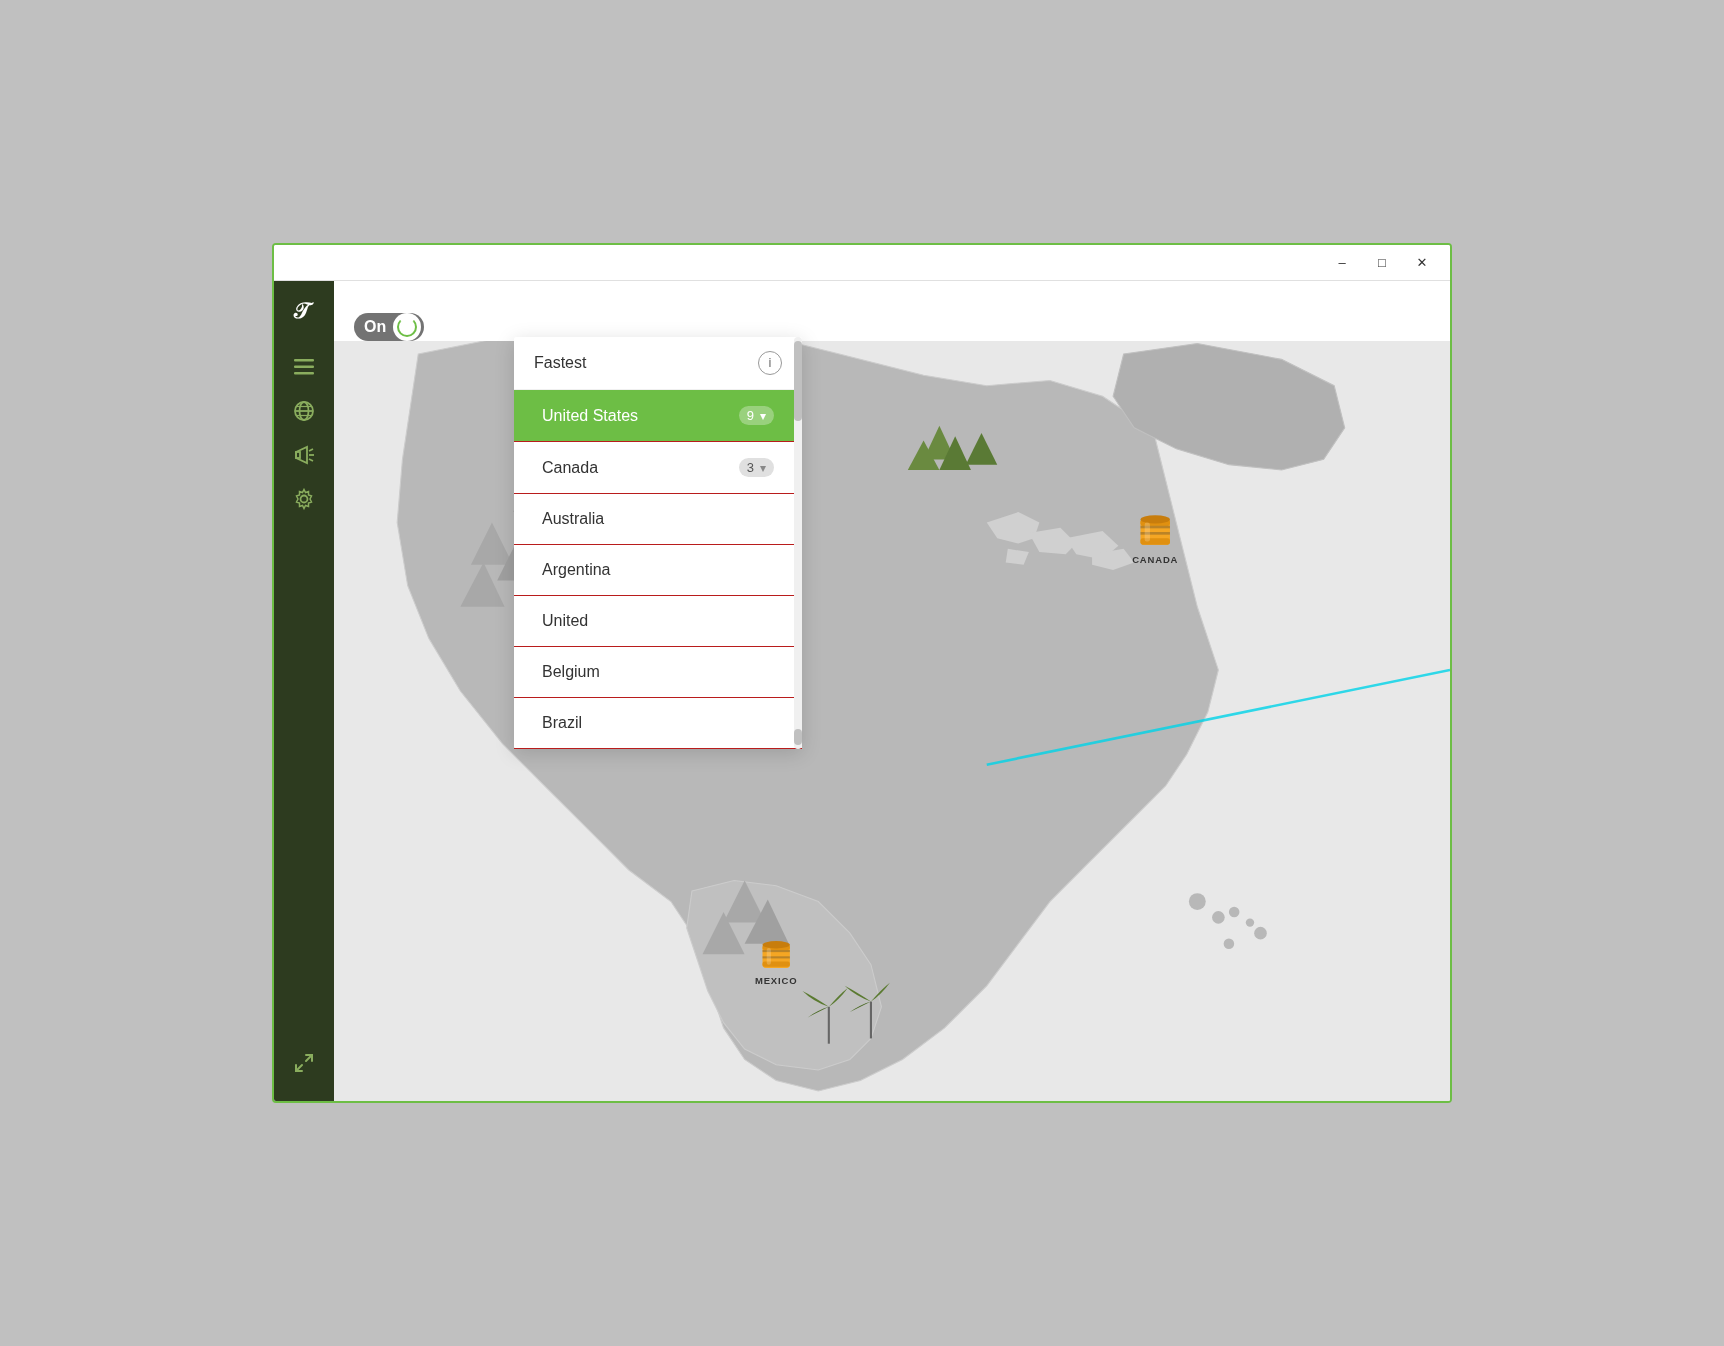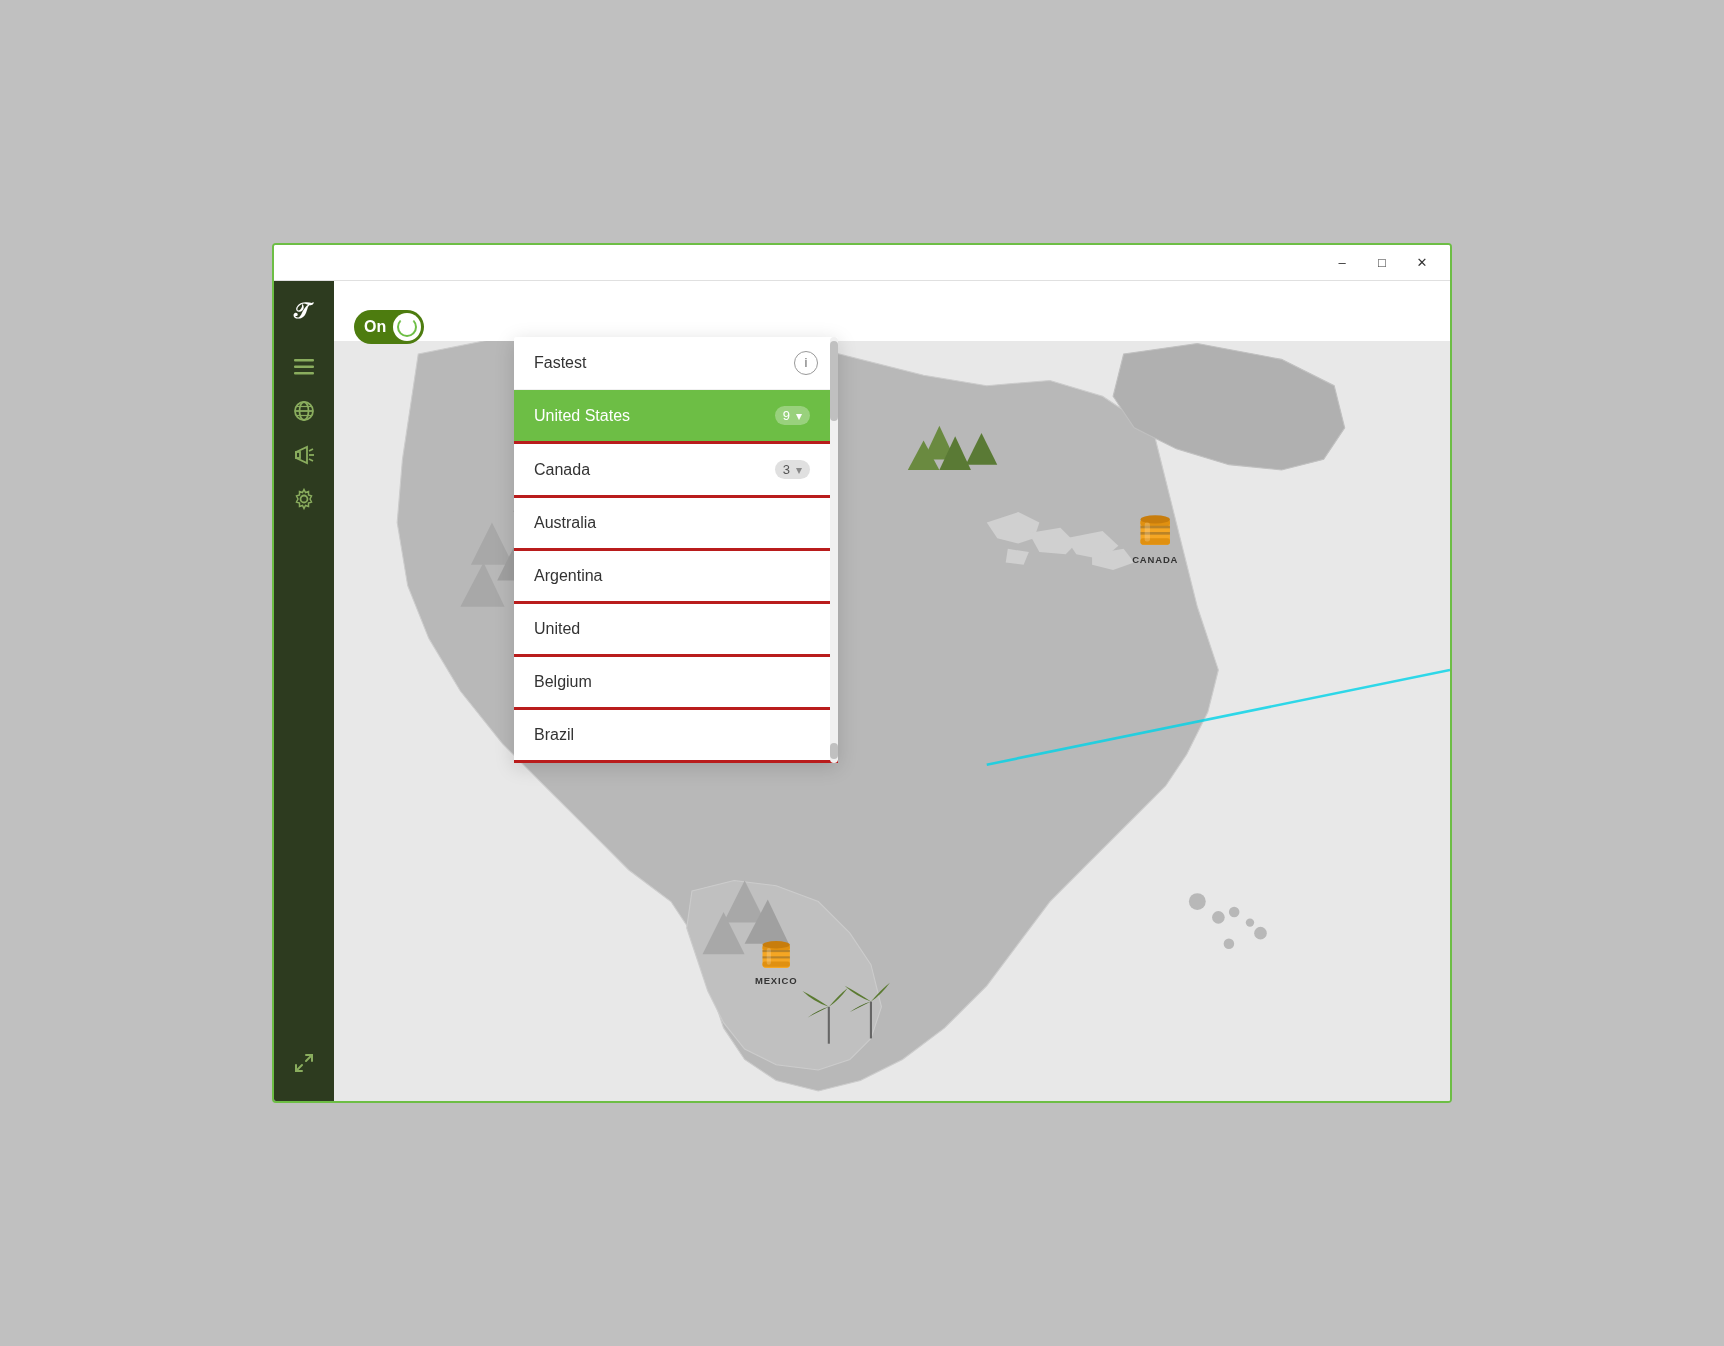--- a/index.html
+++ b/index.html
@@ -140,22 +140,22 @@
       height: 60px;
       background: #fff;
       display: flex;
       align-items: center;
       padding: 0 20px;
       z-index: 10;
     }
 
     .toggle-switch {
       width: 70px;
-      height: 34px;
-      background: #4d7c0f;
+      height: 28px;
+      background: #737373;
       border-radius: 17px;
       position: relative;
       cursor: pointer;
       display: flex;
       align-items: center;
       padding: 3px;
       margin-top: 32px;
     }
 
     .toggle-label {
@@ -185,21 +185,21 @@
       border: 2px solid #6dbe45;
       border-radius: 50%;
       border-top-color: transparent;
     }
 
     
     .dropdown-panel {
       position: absolute;
       top: 56px;
       left: 180px;
-      width: 324px;
+      width: 288px;
       background: #fff;
       box-shadow: 0 4px 20px rgba(0,0,0,0.15);
       z-index: 20;
       border-radius: 2px;
     }
 
     .dropdown-header {
       padding: 14px 20px;
       display: flex;
       align-items: center;
@@ -246,26 +246,26 @@
     .scrollbar-thumb-bottom {
       width: 8px;
       height: 16px;
       background: #c0c0c0;
       border-radius: 4px;
       position: absolute;
       bottom: 4px;
     }
 
     .country-item {
-      padding: 16px 20px;
+      padding: 16px 28px;
       display: flex;
       align-items: center;
       justify-content: space-between;
       cursor: pointer;
-      border-bottom: 3px solid #b91c1c;
+      border-bottom: 1px solid #b91c1c;
       padding-right: 28px;
     }
     .country-item.active {
       background: #6dbe45;
     }
 
     .country-name {
       font-size: 16px;
       color: #333;
     }

